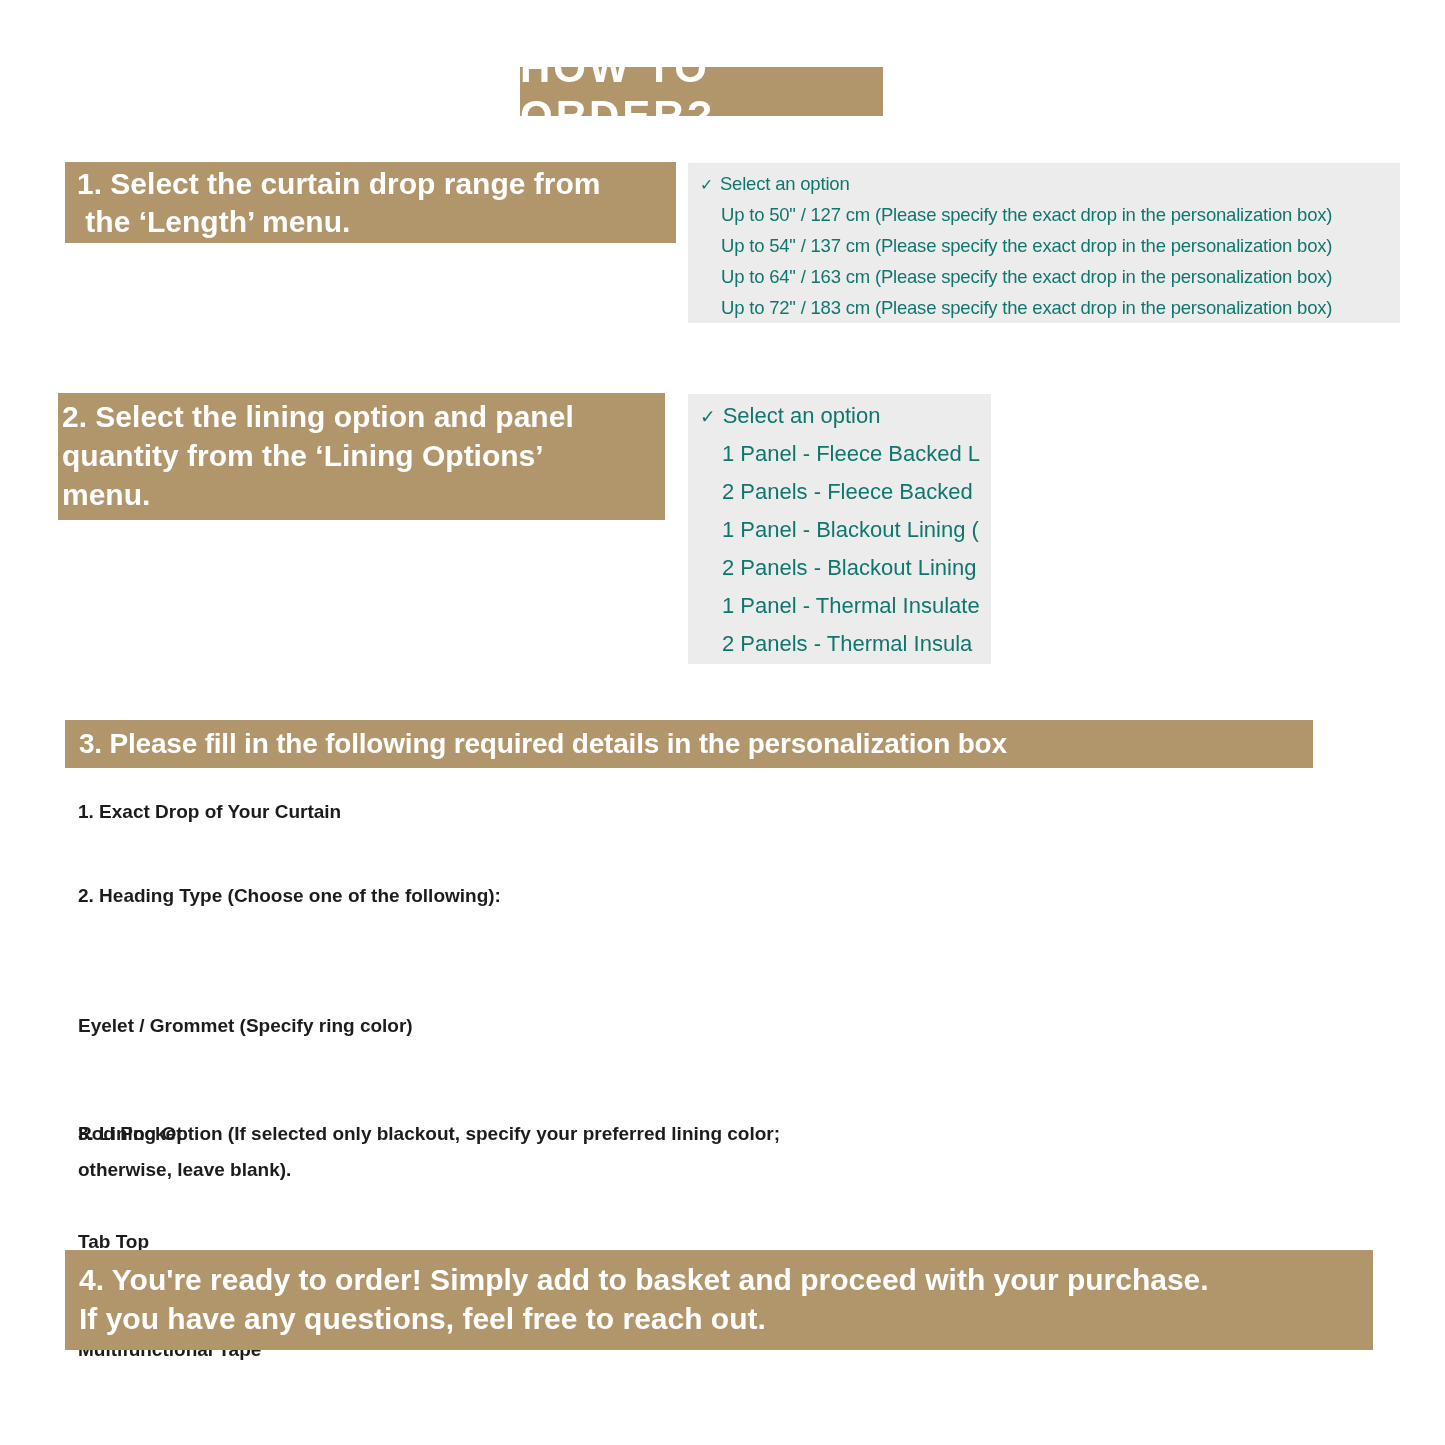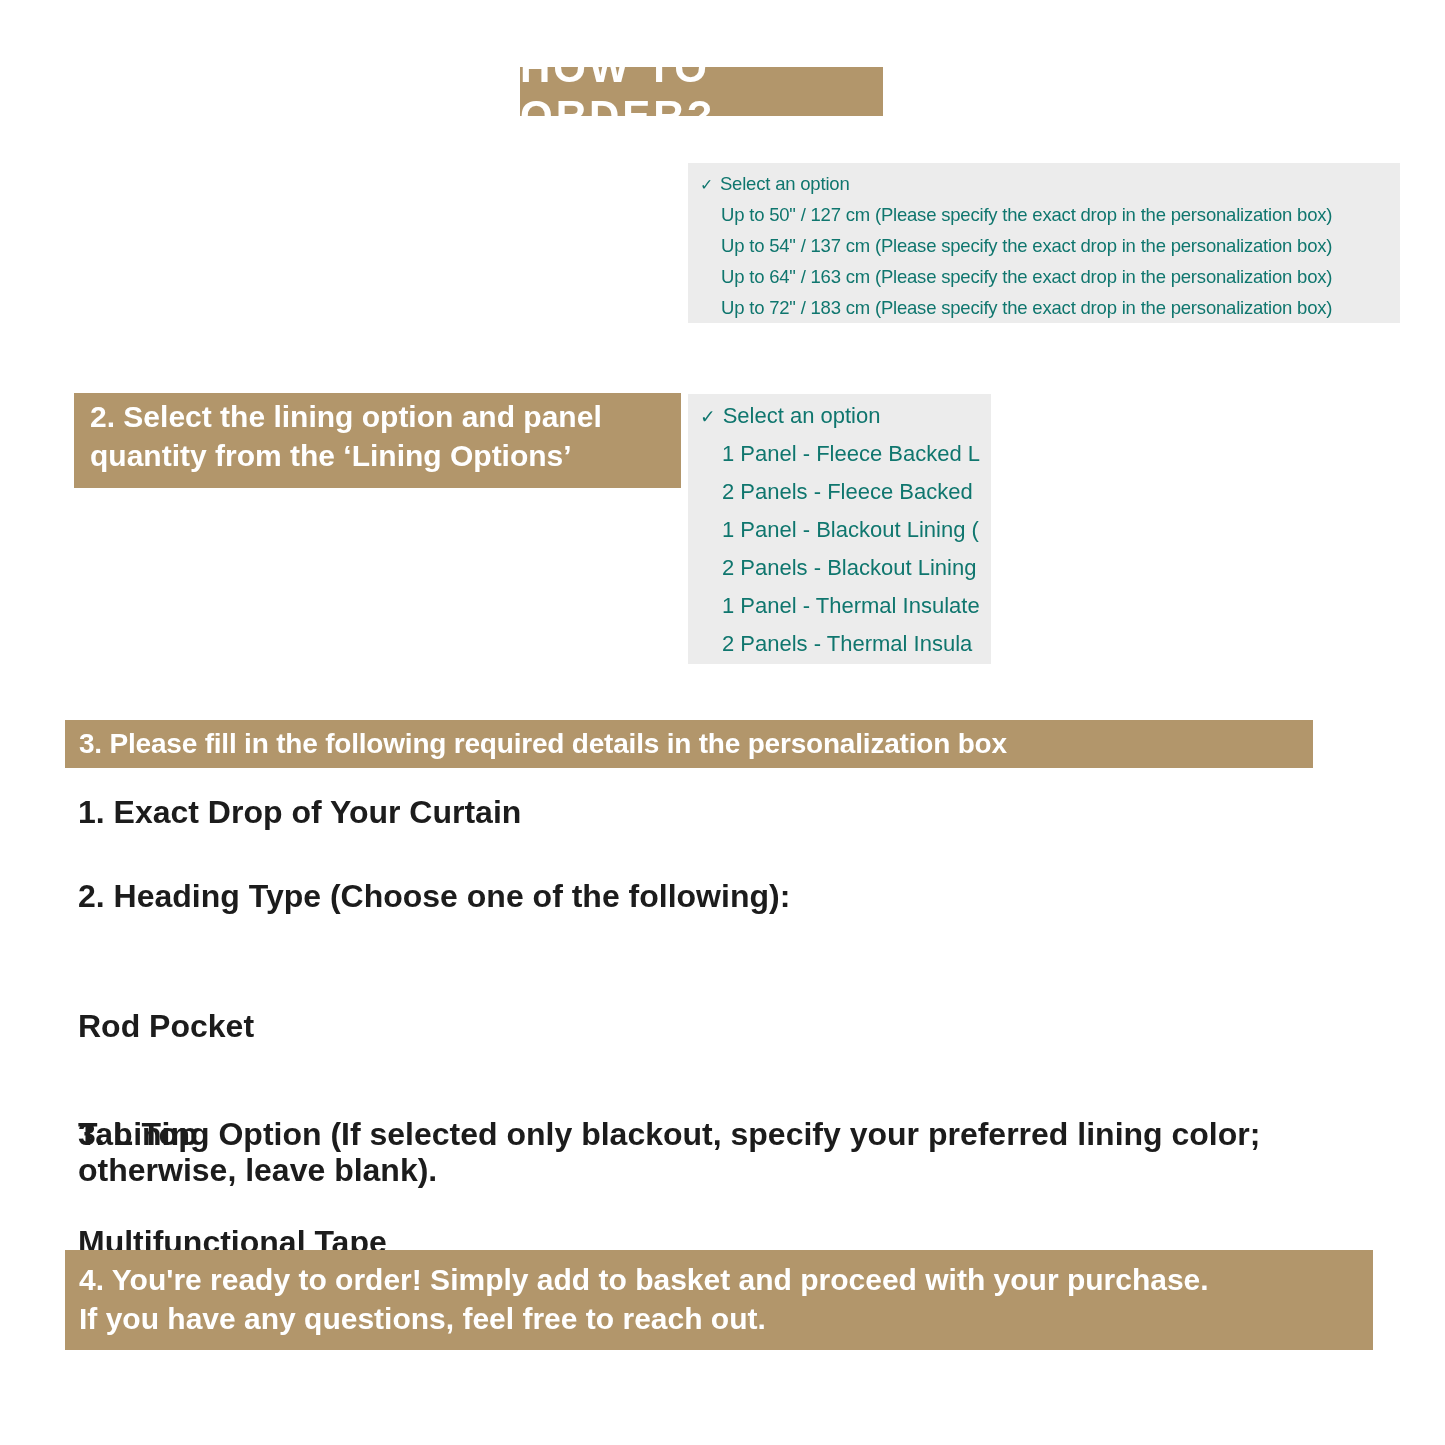--- a/index.html
+++ b/index.html
@@ -24,23 +24,23 @@
     background:#b2966b;color:#ffffff;
     font-weight:700;font-size:42px;letter-spacing:3px;
     display:flex;align-items:center;justify-content:center;
   }
   .banner-step1{
     left:65px;top:162px;width:611px;height:81px;
     font-size:30px;line-height:38px;
     padding:3px 0 0 12px;
   }
   .banner-step2{
-    left:74px;top:393px;width:607px;height:95px;
+    left:58px;top:393px;width:607px;height:127px;
     font-size:30px;line-height:39px;
-    padding:4px 0 0 16px;
+    padding:4px 0 0 4px;
   }
   .banner-step3{
     left:65px;top:720px;width:1248px;height:48px;
     font-size:28px;line-height:48px;
     padding:0 0 0 14px;
     letter-spacing:-0.2px;
     white-space:nowrap;
   }
   .banner-step4{
     left:65px;top:1250px;width:1308px;height:100px;
@@ -74,36 +74,38 @@
   .check{
     display:inline-block;
     margin-right:7px;
     font-size:0.85em;
   }
   .detail{
     position:absolute;
     left:78px;
     color:#1c1c1c;
     font-weight:700;
-    font-size:32px;
+    font-size:19px;
     line-height:36px;
     white-space:pre-wrap;
   }
   .detail-1{top:794px;}
   .detail-2{top:866px;margin-top:12px;}
   .detail-types{top:936px;}
   .detail-3{top:1116px;}
 </style>
 </head>
 <body>
 
 <div class="canvas">
 
   <div class="title-banner">HOW TO ORDER?</div>
 
+  <div class="banner banner-step1">1. Select the curtain drop range from
+ the ‘Length’ menu.</div>
 
   <div class="dropdown dd1">
     <div class="dd-row selected">
       <span class="check">✓</span><span>Select an option</span>
     </div>
     <div class="dd-row option">Up to 50" / 127 cm (Please specify the exact drop in the personalization box)</div>
     <div class="dd-row option">Up to 54" / 137 cm (Please specify the exact drop in the personalization box)</div>
     <div class="dd-row option">Up to 64" / 163 cm (Please specify the exact drop in the personalization box)</div>
     <div class="dd-row option">Up to 72" / 183 cm (Please specify the exact drop in the personalization box)</div>
   </div>
@@ -123,20 +125,21 @@
     <div class="dd-row option">1 Panel - Thermal Insulate</div>
     <div class="dd-row option">2 Panels - Thermal Insula</div>
   </div>
 
   <div class="banner banner-step3">3. Please fill in the following required details in the personalization box</div>
 
   <div class="detail detail-1">1. Exact Drop of Your Curtain</div>
   <div class="detail detail-2">2. Heading Type (Choose one of the following):</div>
 
   <div class="detail detail-types">
+    <div>Eyelet / Grommet (Specify ring color)</div>
     <div>Rod Pocket</div>
     <div>Tab Top</div>
     <div>Multifunctional Tape</div>
   </div>
 
   <div class="detail detail-3">3. Lining Option (If selected only blackout, specify your preferred lining color;
 otherwise, leave blank).</div>
 
   <div class="banner banner-step4">4. You're ready to order! Simply add to basket and proceed with your purchase.
 If you have any questions, feel free to reach out.</div>

